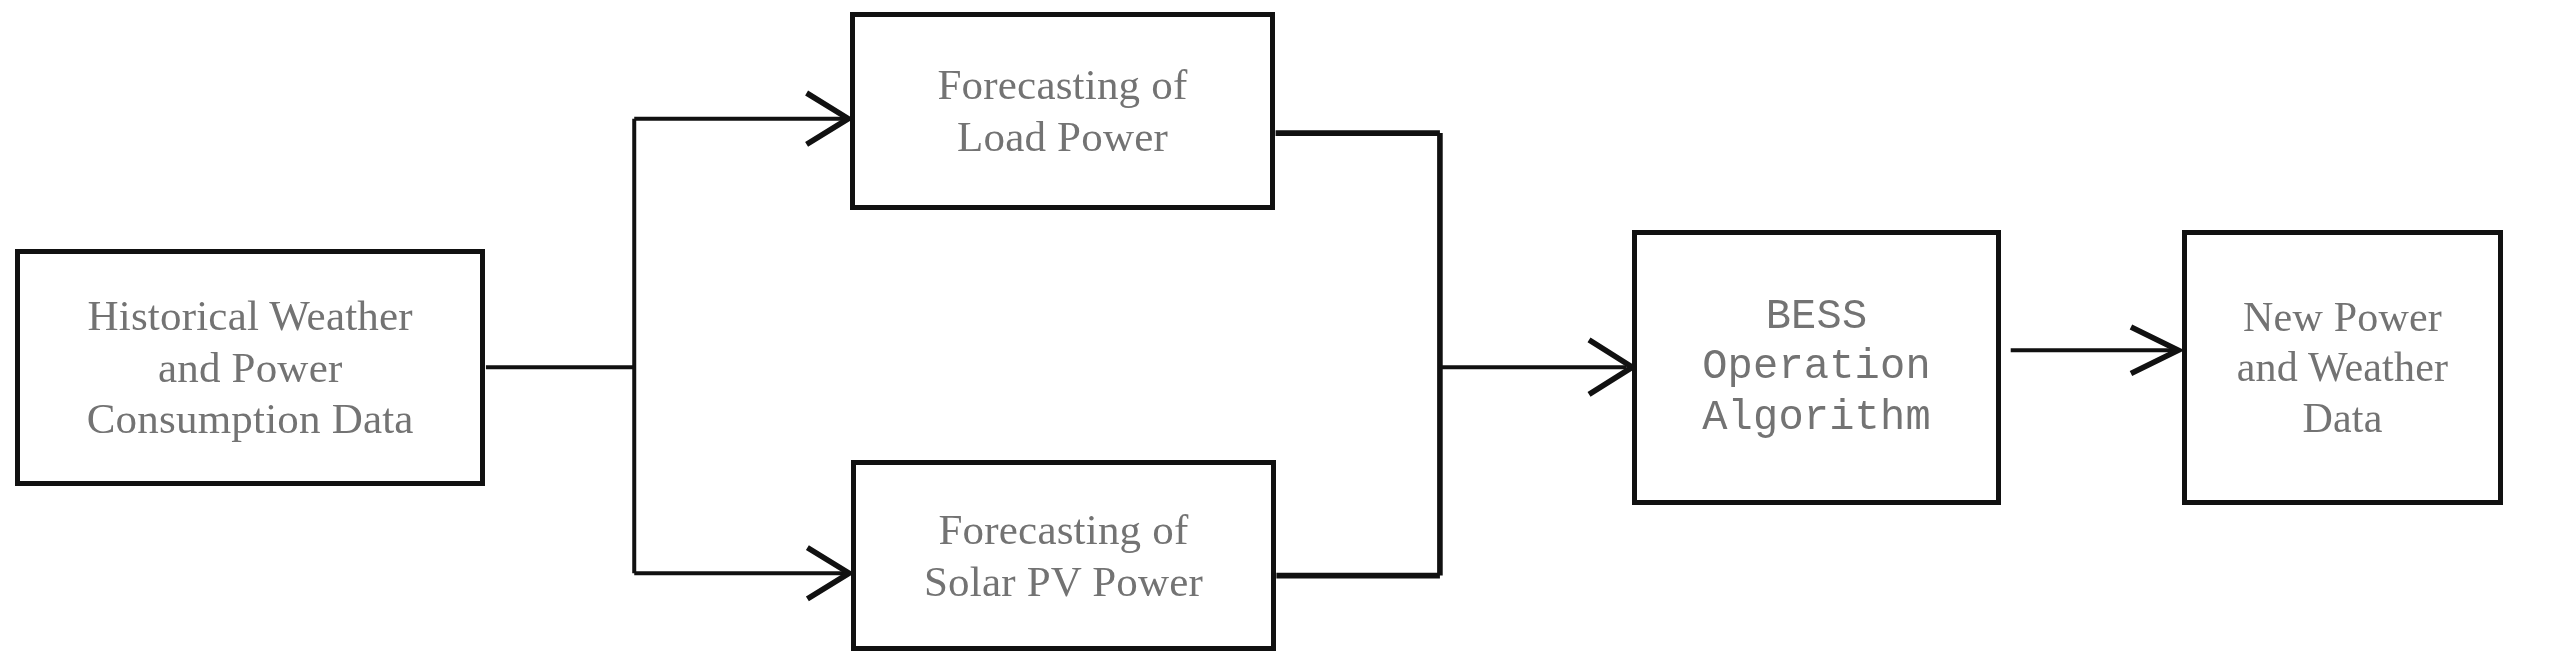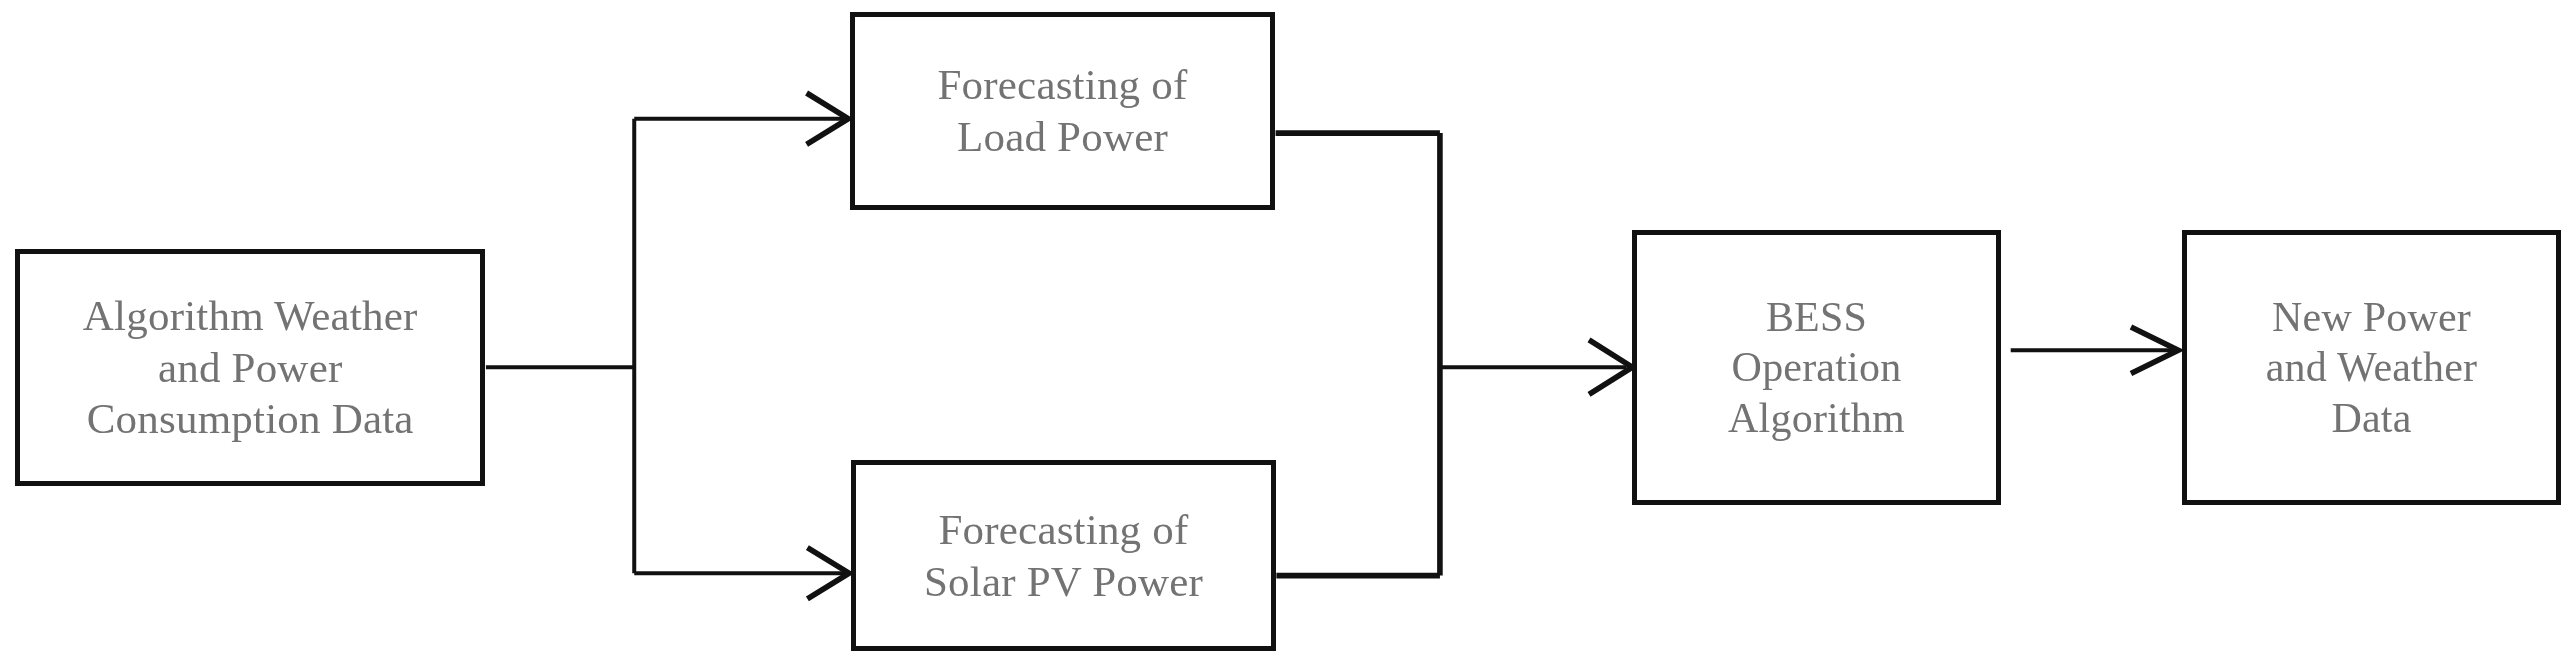--- a/index.html
+++ b/index.html
@@ -54,26 +54,26 @@
     left: 850px; top: 12px;  width: 425px;  height: 198px;
   }
   #node-forecast-load .label { font-size: 43px; }
 
   #node-forecast-solar {
     left: 851px; top: 460px; width: 425px;  height: 191px;
   }
   #node-forecast-solar .label { font-size: 43px; }
 
   #node-bess-algorithm {
-    left: 1632px; top: 230px; width: 369px;  height: 275px;
+    left: 1632px; top: 230px; width: 369px;  height: 275px; font-family: Liberation Mono, monospace;
   }
   #node-bess-algorithm .label { font-size: 42px; }
 
   #node-new-data {
-    left: 2182px; top: 230px; width: 379px;  height: 275px;
+    left: 2182px; top: 230px; width: 321px;  height: 275px;
   }
   #node-new-data .label { font-size: 42px; }
 </style>
 </head>
 <body>
 
 <div id="canvas">
 
   <svg id="wires" viewBox="0 0 3211 837" width="2576" height="671" xmlns="http://www.w3.org/2000/svg">
 
@@ -103,21 +103,21 @@
       <path d="M 1981 424 L 2035 458 L 1981 492" fill="none" stroke="#111111" stroke-width="7" stroke-linecap="butt" stroke-linejoin="miter"></path>
     </g>
 
     <g>
       <path d="M 2507 437 L 2713 437" fill="none" stroke="#111111" stroke-width="5"></path>
       <path d="M 2657 408 L 2716 437 L 2657 466" fill="none" stroke="#111111" stroke-width="7" stroke-linecap="butt" stroke-linejoin="miter"></path>
     </g>
   </svg>
 
   <div class="node" id="node-historical-data">
-    <span class="label">Algorithm Weather
+    <span class="label">Historical Weather
 and Power
 Consumption Data</span>
   </div>
 
   <div class="node" id="node-forecast-load">
     <span class="label">Forecasting of
 Load Power</span>
   </div>
 
   <div class="node" id="node-forecast-solar">

